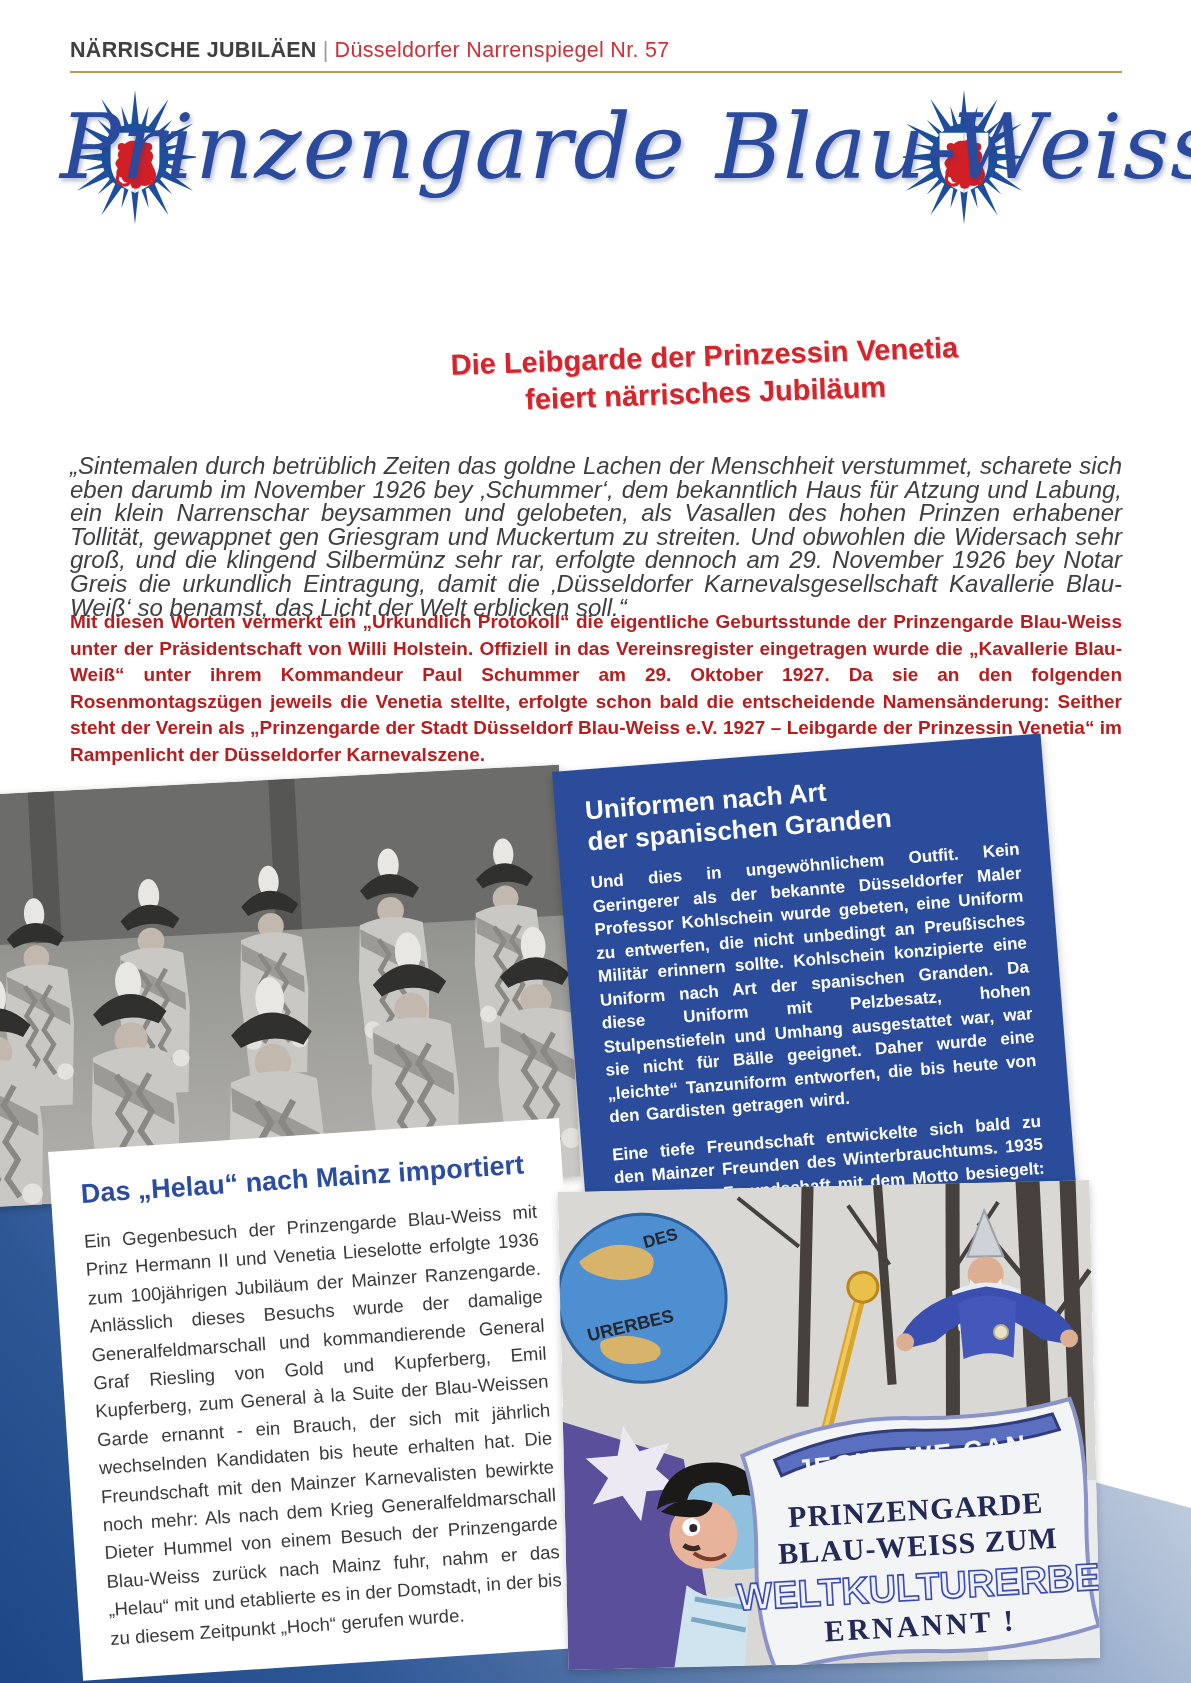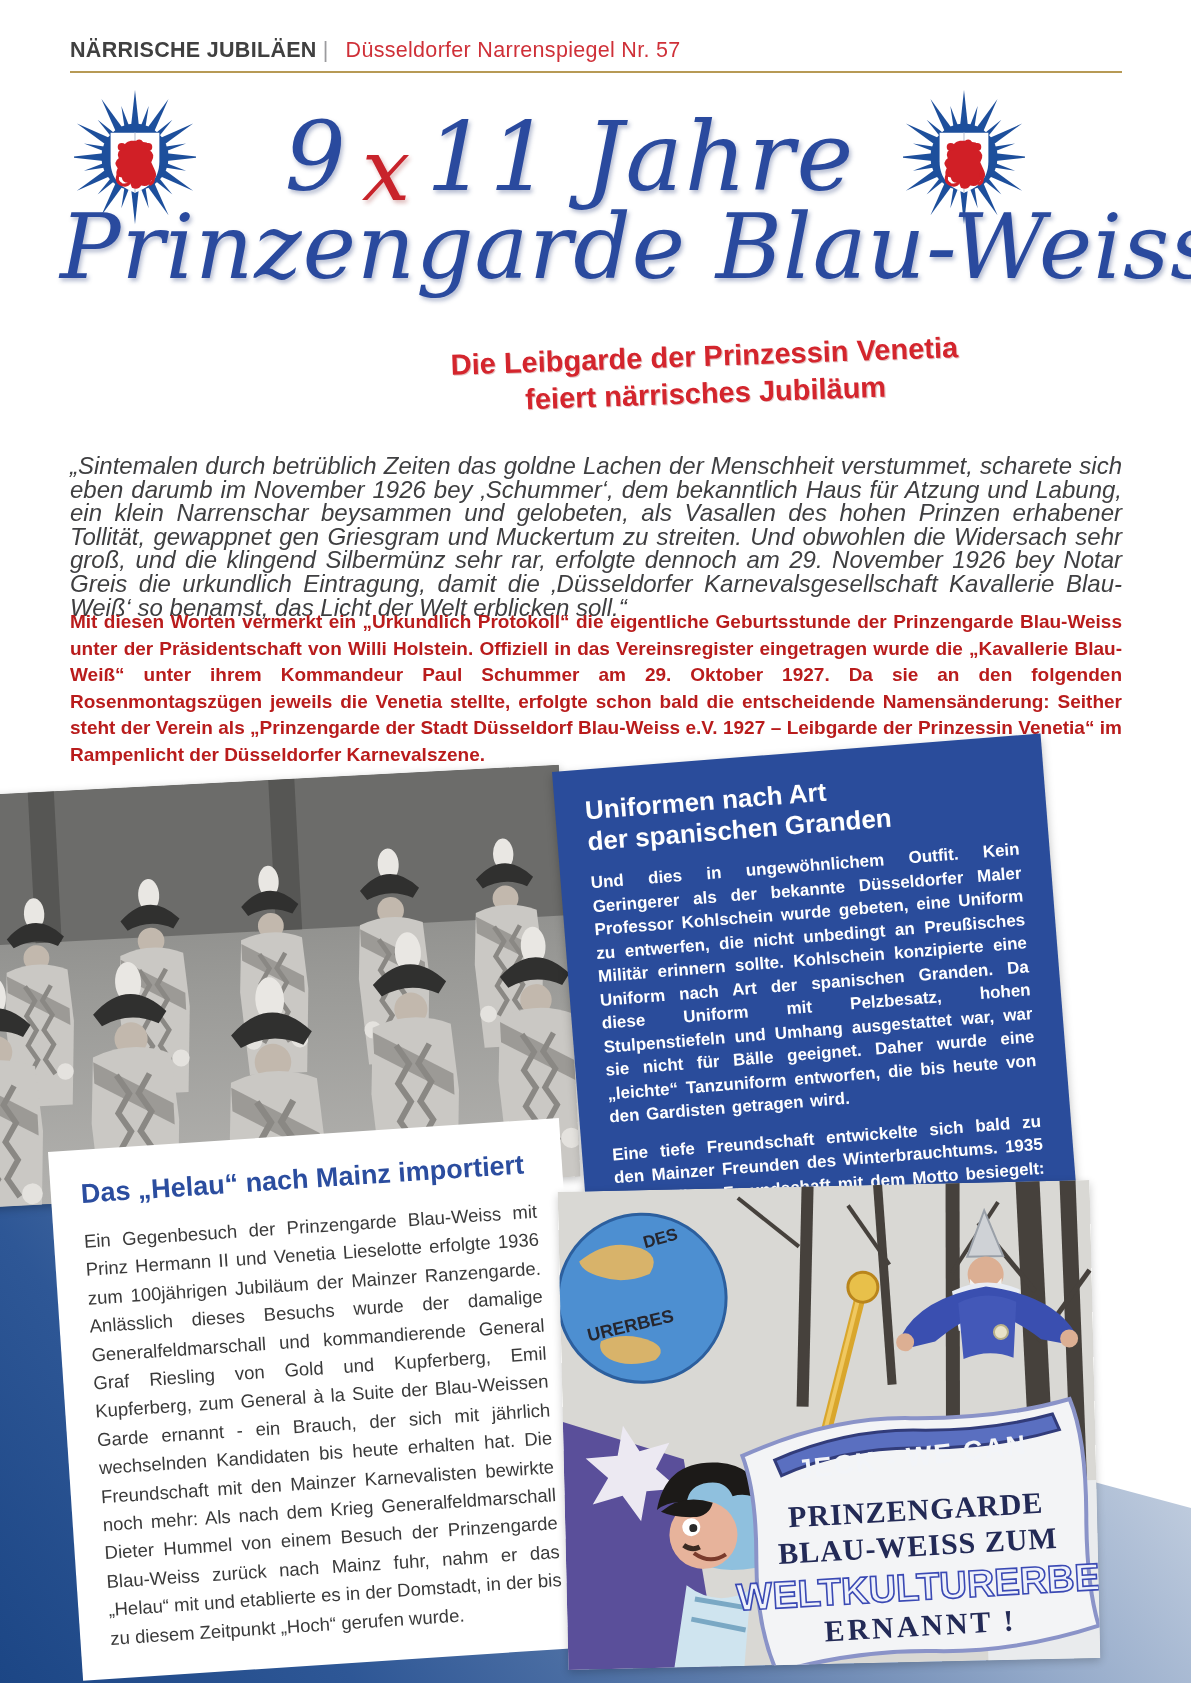--- a/index.html
+++ b/index.html
@@ -3,21 +3,21 @@
 <meta charset="utf-8">
 <style>
   html,body{margin:0;padding:0;background:#e9e9e9;}
   .page{position:relative;width:1191px;height:1683px;background:#ffffff;overflow:hidden;
         font-family:"Liberation Sans", sans-serif;margin:0 auto;}
 
   
   .header-bar{position:absolute;left:70px;top:38px;width:1052px;font-size:21.5px;font-weight:bold;letter-spacing:.3px;}
   .header-section{color:#404040;}
   .header-divider{color:#9b9b9e;font-weight:normal;padding:0 6px;}
-  .header-issue{color:#cf3038;font-weight:normal;margin-left:11px;}
+  .header-issue{color:#cf3038;font-weight:normal;}
   .gold-rule{position:absolute;left:70px;top:71px;width:1052px;height:2px;background:#b79a55;}
 
   
   .badge{position:absolute;width:122px;height:138px;}
   .badge-left{left:74px;top:88px;}
   .badge-right{left:903px;top:88px;}
 
   
   .main-title{position:absolute;left:60px;top:108px;width:1020px;text-align:center;
       font-family:"DejaVu Serif", serif;font-style:italic;color:#2a4a9e;
@@ -159,21 +159,20 @@
         <path d="M56 52 q-7 1 -7 8 q-8 1 -5 9 q-6 4 -1 10 q-4 8 4 9 q1 6 8 5 l2 5 q6 3 9 -2 q8 2 10 -5 q7 -2 4 -9 l-4 -9 q5 -8 -2 -12 q2 -8 -6 -8 q-3 -4 -7 -1 Z"></path>
         <circle cx="47" cy="58" r="4"></circle>
           <circle cx="73" cy="58" r="4"></circle>
         <path d="M44 84 q-4 8 3 11 q6 2 8 -3" fill="none" stroke="#d11f26" stroke-width="3"></path>
         <path d="M76 84 q5 8 -2 11" fill="none" stroke="#d11f26" stroke-width="3"></path>
       </g>
     </svg>
   </div>
 
   <div class="main-title">
-    <div class="title-l1"><span>9</span><span class="title-x">x</span><span>11 Jahre</span></div>
     <div class="title-l2">Prinzengarde Blau-Weiss</div>
   </div>
 
   <div class="subtitle">
     <div>Die Leibgarde der Prinzessin Venetia</div>
     <div>feiert närrisches Jubiläum</div>
   </div>
 
   <p class="intro-quote">„Sintemalen durch betrüblich Zeiten das goldne Lachen der Menschheit verstummet, scharete sich eben darumb im November 1926 bey ‚Schummer‘, dem bekanntlich Haus für Atzung und Labung, ein klein Narrenschar beysammen und gelobeten, als Vasallen des hohen Prinzen erhabener Tollität, gewappnet gen Griesgram und Muckertum zu streiten. Und obwohlen die Widersach sehr groß, und die klingend Silbermünz sehr rar, erfolgte dennoch am 29. November 1926 bey Notar Greis die urkundlich Eintragung, damit die ‚Düsseldorfer Karnevalsgesellschaft Kavallerie Blau-Weiß‘ so benamst, das Licht der Welt erblicken soll.“</p>
 

